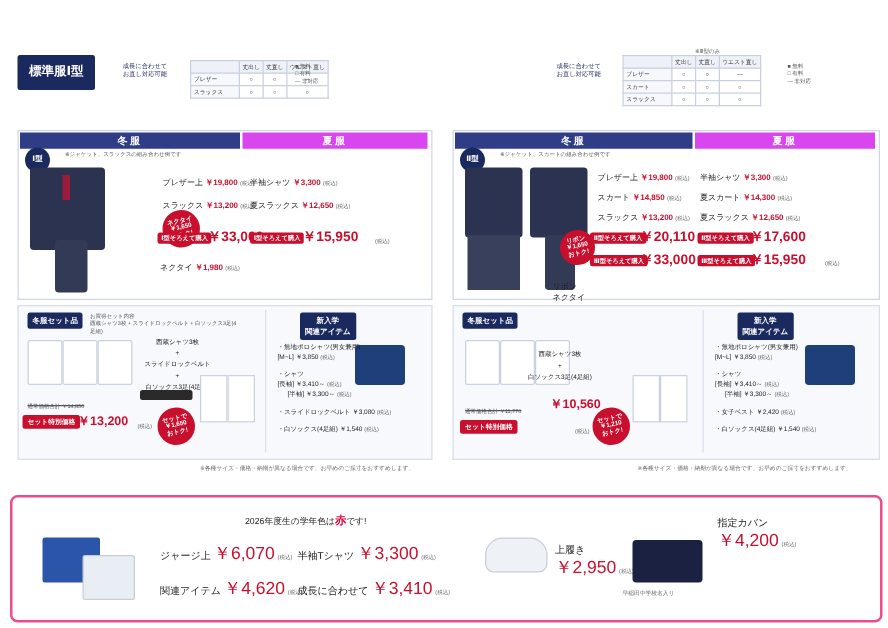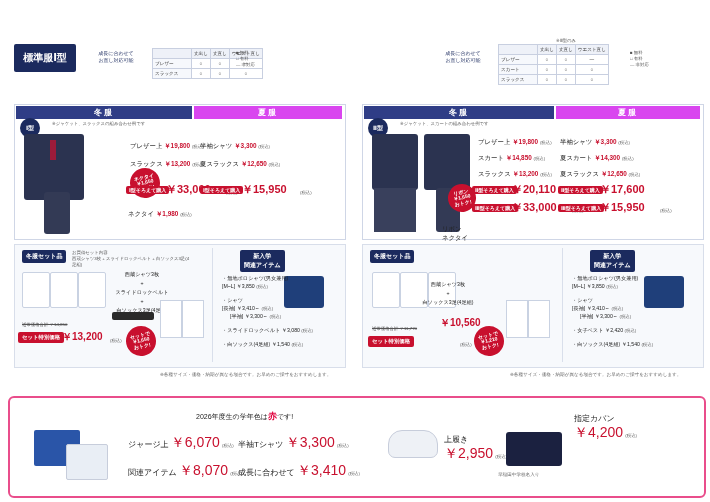--- a/index.html
+++ b/index.html
@@ -388,21 +388,21 @@
   <div class="jersey" style="left:34px;top:430px;width:46px;height:36px;background:#2a55a8;"></div>
   <div class="jersey" style="left:66px;top:444px;width:40px;height:34px;background:#e9eef5;border:1px solid #c7cddb;"></div>
 
   <div class="bitem" style="left:128px;top:434px;">
     <span>ジャージ上</span>
     <span class="bprice">￥6,070</span>
     <span class="tax">(税込)</span>
   </div>
   <div class="bitem" style="left:128px;top:462px;">
     <span>関連アイテム</span>
-    <span class="bprice">￥8,070</span>
+    <span class="bprice">￥4,620</span>
     <span class="tax">(税込)</span>
   </div>
   <div class="bitem" style="left:238px;top:434px;">
     <span>半袖Tシャツ</span>
     <span class="bprice">￥3,300</span>
     <span class="tax">(税込)</span>
   </div>
   <div class="bitem" style="left:238px;top:462px;">
     <span>成長に合わせて</span>
     <span class="bprice">￥3,410</span>

